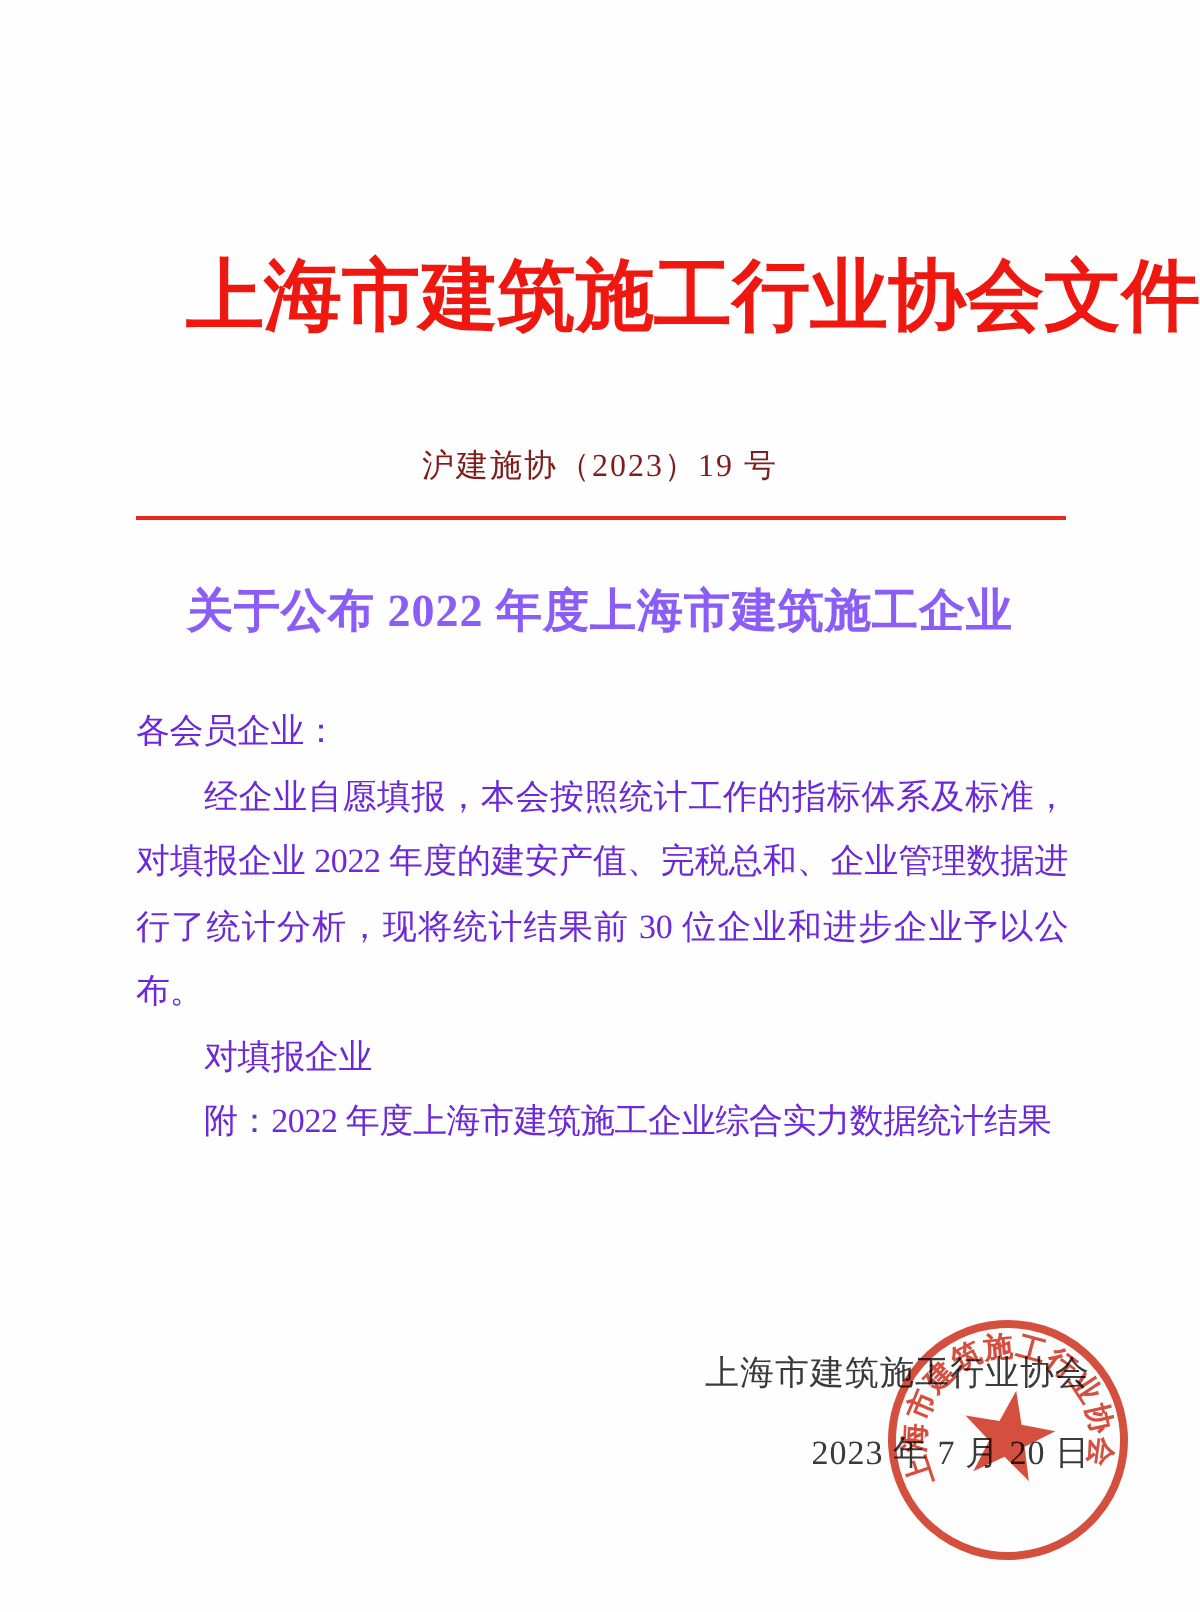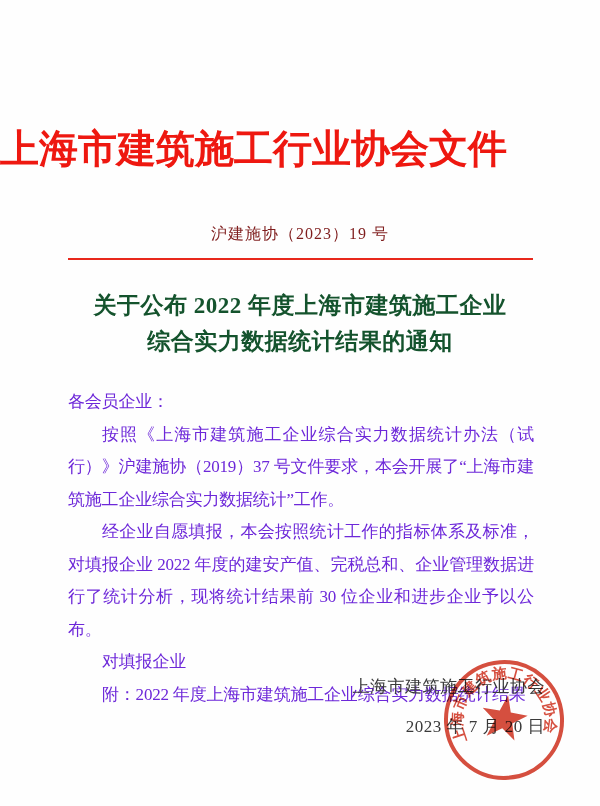--- a/index.html
+++ b/index.html
@@ -9,21 +9,21 @@
     width: 600px;
     height: 806px;
     margin: 0 auto;
     background: #fefefe;
     font-family: "Liberation Serif", "DejaVu Serif", serif;
     overflow: hidden;
     box-shadow: 0 0 6px rgba(0,0,0,.25);
     padding-top: 125px;
   }
   .header-title {
-    text-align: left;
+    text-align: right;
     color: #ee1810;
     font-size: 39px;
     font-weight: bold;
     line-height: 47px;
     letter-spacing: 0px;
     white-space: nowrap;
   }
   .doc-number {
     margin-top: 52px;
     text-align: center;
@@ -38,21 +38,21 @@
     width: 465px;
     height: 2px;
     background: #e8281c;
   }
   .doc-title {
     margin-top: 28px;
     text-align: center;
     font-size: 23px;
     font-weight: bold;
     line-height: 36px;
-    color: #14532d;
+    color: #8b5cf6;
     letter-spacing: 0.5px;
   }
   .body-text {
     margin: 26px 66px 0 68px;
     font-size: 17px;
     line-height: 32.5px;
     color: #6d28d9;
     text-align: justify;
     letter-spacing: -0.2px;
   }
@@ -92,26 +92,24 @@
 <div class="page">
 
   <div class="header-title">上海市建筑施工行业协会文件</div>
 
   <div class="doc-number">沪建施协（2023）19 号</div>
 
   <div class="red-divider"></div>
 
   <div class="doc-title">
     <div>关于公布 2022 年度上海市建筑施工企业</div>
-    <div>综合实力数据统计结果的通知</div>
   </div>
 
   <div class="body-text">
     <p class="salutation">各会员企业：</p>
-    <p class="para">按照《上海市建筑施工企业综合实力数据统计办法（试行）》沪建施协（2019）37 号文件要求，本会开展了“上海市建筑施工企业综合实力数据统计”工作。</p>
     <p class="para">经企业自愿填报，本会按照统计工作的指标体系及标准，对填报企业 2022 年度的建安产值、完税总和、企业管理数据进行了统计分析，现将统计结果前 30 位企业和进步企业予以公布。</p>
     <p class="para">对填报企业</p>
     <p class="para">附：2022 年度上海市建筑施工企业综合实力数据统计结果</p>
   </div>
 
   <div class="signature-block">
     <div class="sig-org">上海市建筑施工行业协会</div>
     <div class="sig-date">2023 年 7 月 20 日</div>
   </div>
 

